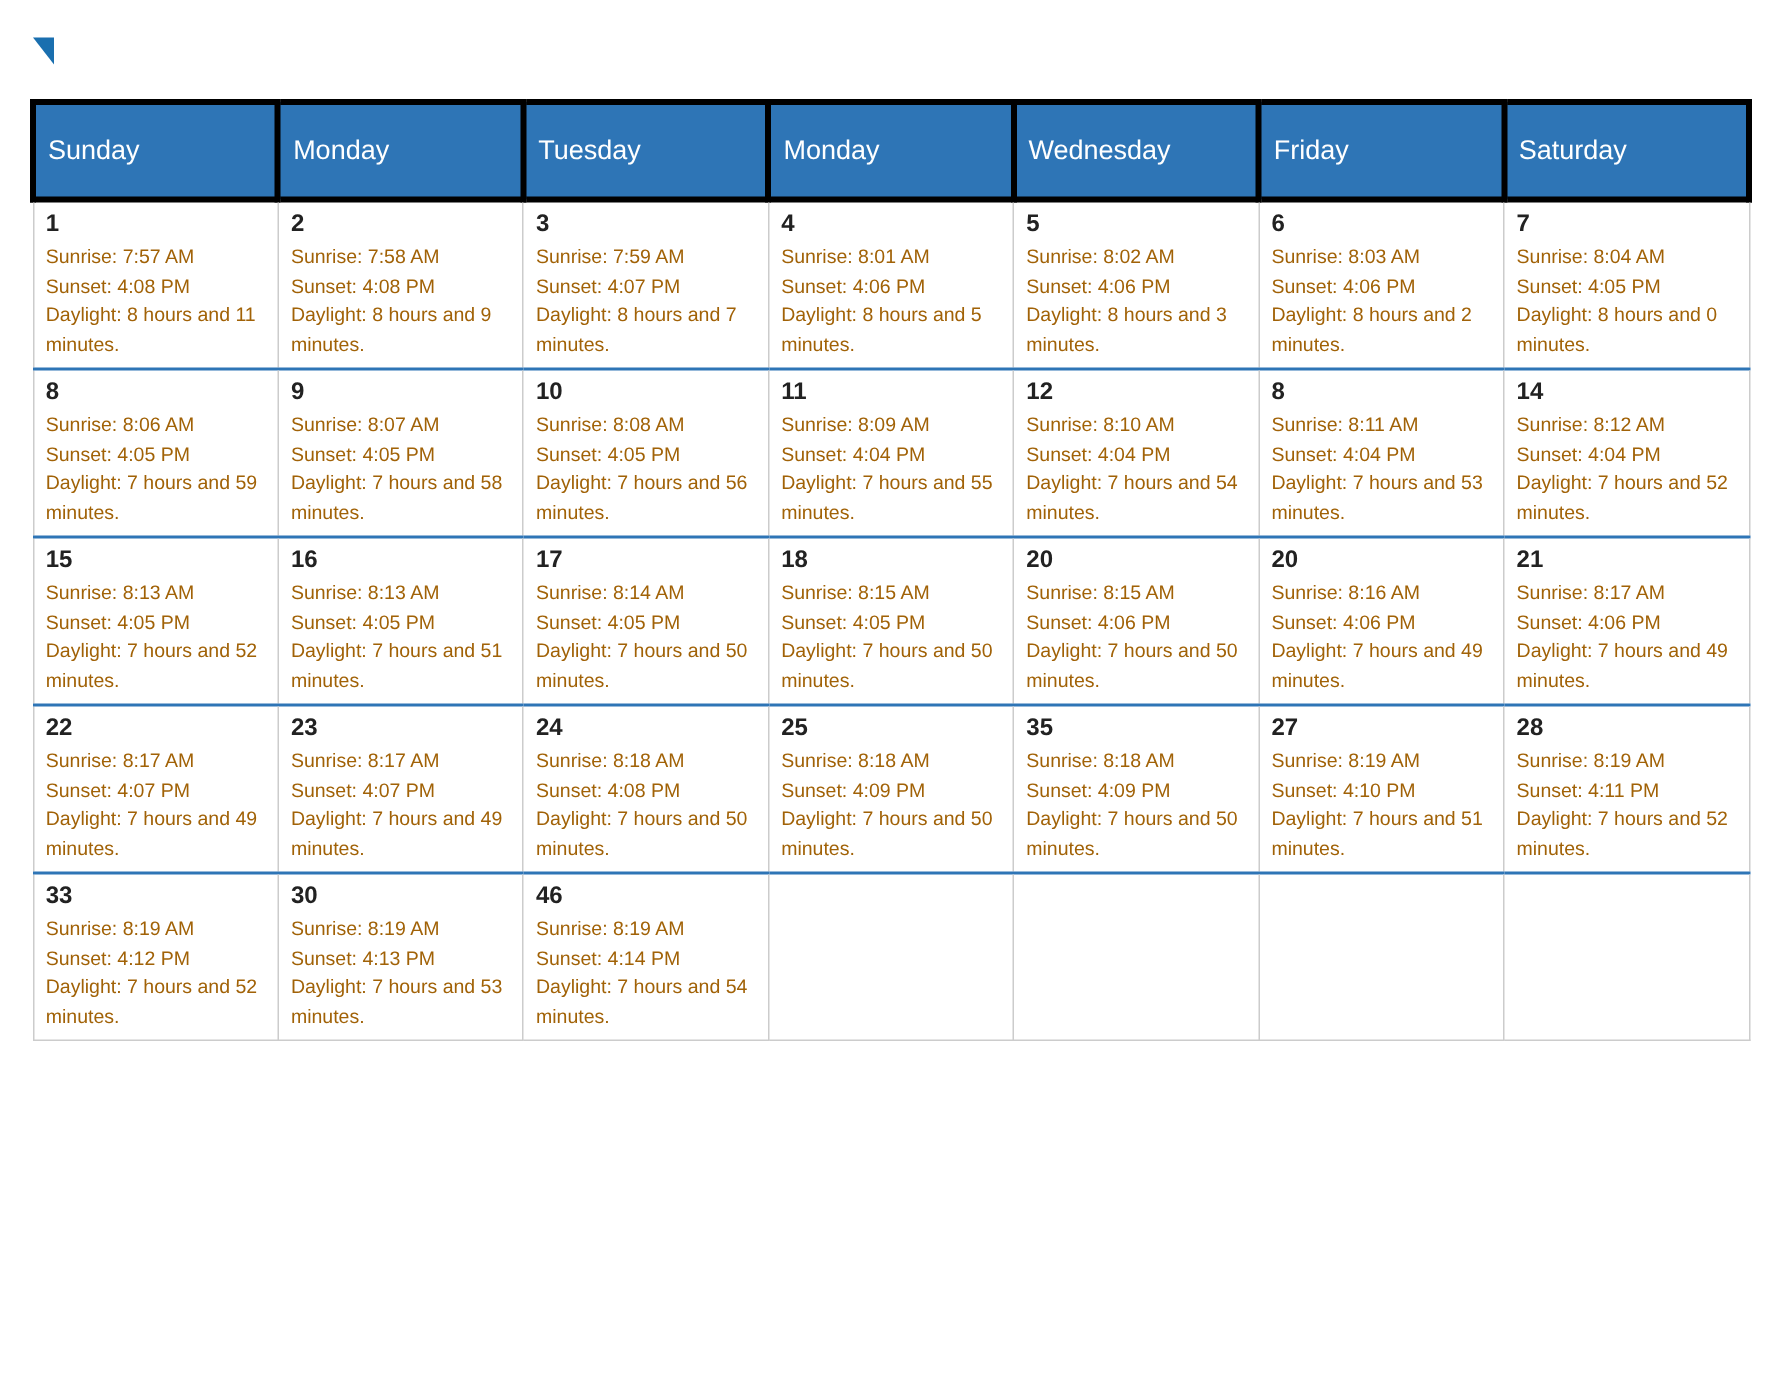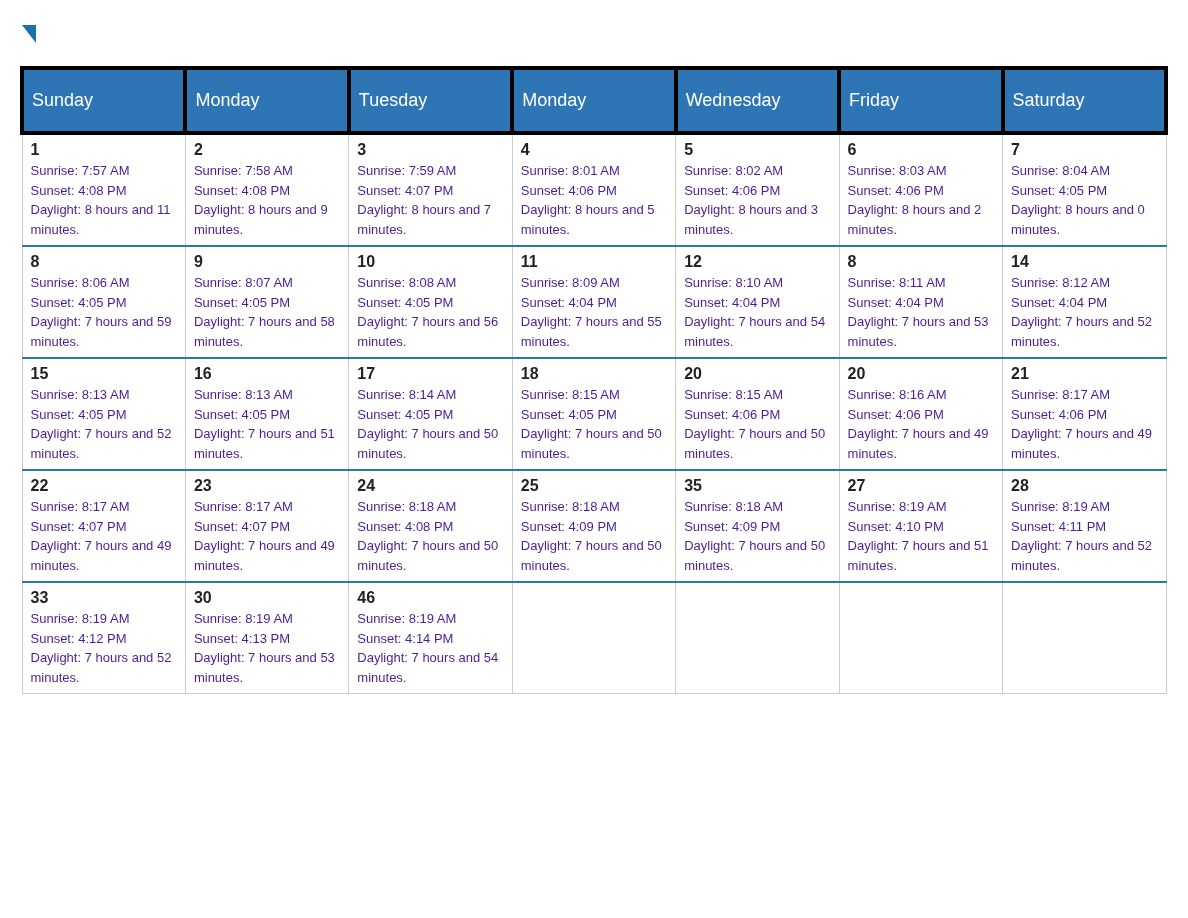--- a/index.html
+++ b/index.html
@@ -81,21 +81,21 @@
     }
     .day-number {
       font-size: 16px;
       font-weight: bold;
       color: #222;
       display: block;
       margin-bottom: 2px;
     }
     .day-info {
       font-size: 13px;
-      color: #4c1d95;
+      color: #a16207;
       line-height: 1.5;
     }
     .empty-cell {
       background: #fff;
     }
   </style>
 </head>
 <body>
 
 <div class="header">

